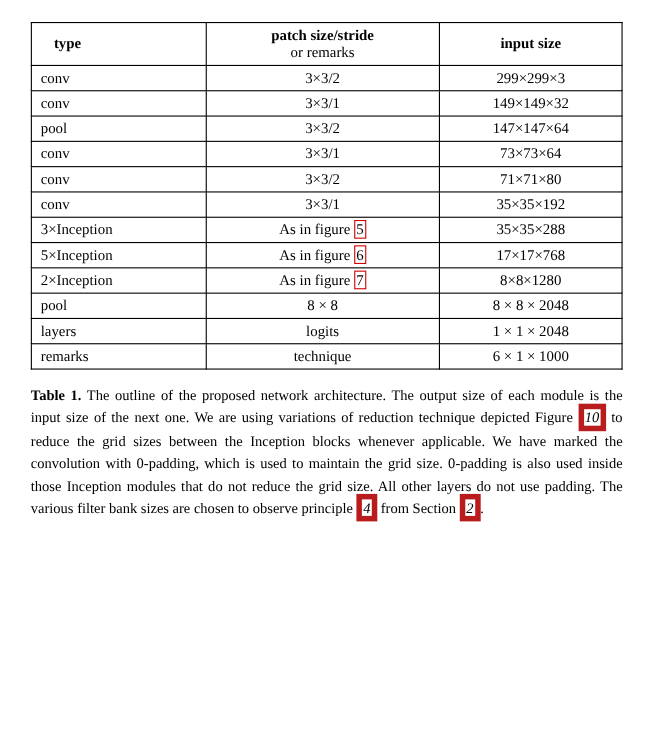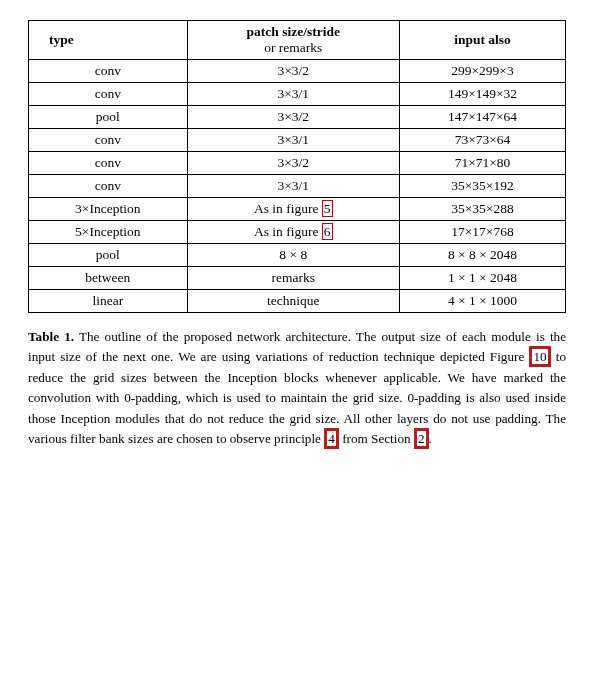--- a/index.html
+++ b/index.html
@@ -28,21 +28,21 @@
       padding: 3px 8px;
       text-align: center;
       vertical-align: middle;
     }
 
     table th {
       font-weight: bold;
     }
 
     table td:first-child {
-      text-align: center;
+      text-align: left;
     }
 
     table tr:first-child th:first-child {
       text-align: left;
       padding-left: 20px;
     }
 
     .th-main {
       font-weight: bold;
     }
@@ -65,40 +65,41 @@
       text-align: justify;
       margin-top: 10px;
     }
 
     .caption-label {
       font-weight: bold;
       margin-top: 23px;
     }
 
     .ref-link {
-      border: 3px solid #b91c1c;
+      border: 5px solid #b91c1c;
       padding: 0 1px;
+      font-style: italic;
     }
   </style>
 </head>
 <body>
 
 <div class="table-container">
   <table>
     <thead>
       <tr>
         <th>
           <span>type</span>
         </th>
         <th>
           <div class="th-main">patch size/stride</div>
           <div class="th-sub">or remarks</div>
         </th>
         <th>
-          <span>input also</span>
+          <span>input size</span>
         </th>
       </tr>
     </thead>
     <tbody id="table-body">
     <tr>
           <td>conv</td>
           <td>3×3/2</td>
           <td>299×299×3</td>
         </tr>
         <tr>
@@ -130,33 +131,38 @@
           <td>3×Inception</td>
           <td><span>As in figure </span><span class="highlight-box">5</span></td>
           <td>35×35×288</td>
         </tr>
         <tr>
           <td>5×Inception</td>
           <td><span>As in figure </span><span class="highlight-box">6</span></td>
           <td>17×17×768</td>
         </tr>
         <tr>
+          <td>2×Inception</td>
+          <td><span>As in figure </span><span class="highlight-box">7</span></td>
+          <td>8×8×1280</td>
+        </tr>
+        <tr>
           <td>pool</td>
           <td>8 × 8</td>
           <td>8 × 8 × 2048</td>
         </tr>
         <tr>
-          <td>between</td>
-          <td>remarks</td>
+          <td>layers</td>
+          <td>logits</td>
           <td>1 × 1 × 2048</td>
         </tr>
         <tr>
-          <td>linear</td>
+          <td>remarks</td>
           <td>technique</td>
-          <td>4 × 1 × 1000</td>
+          <td>6 × 1 × 1000</td>
         </tr>
       </tbody>
   </table>
 </div>
 
 <div class="caption">
   <span class="caption-label">Table 1.</span><span> The outline of the proposed network architecture.  The output size of each module is the input size of the next one.  We are using variations of reduction technique depicted Figure </span><span class="ref-link">10</span><span> to reduce the grid sizes between the Inception blocks whenever applicable.  We have marked the convolution with 0-padding, which is used to maintain the grid size.  0-padding is also used inside those Inception modules that do not reduce the grid size.  All other layers do not use padding.  The various filter bank sizes are chosen to observe principle </span><span class="ref-link">4</span><span> from Section </span><span class="ref-link">2</span><span>.</span>
 </div>
 
 </body></html>

